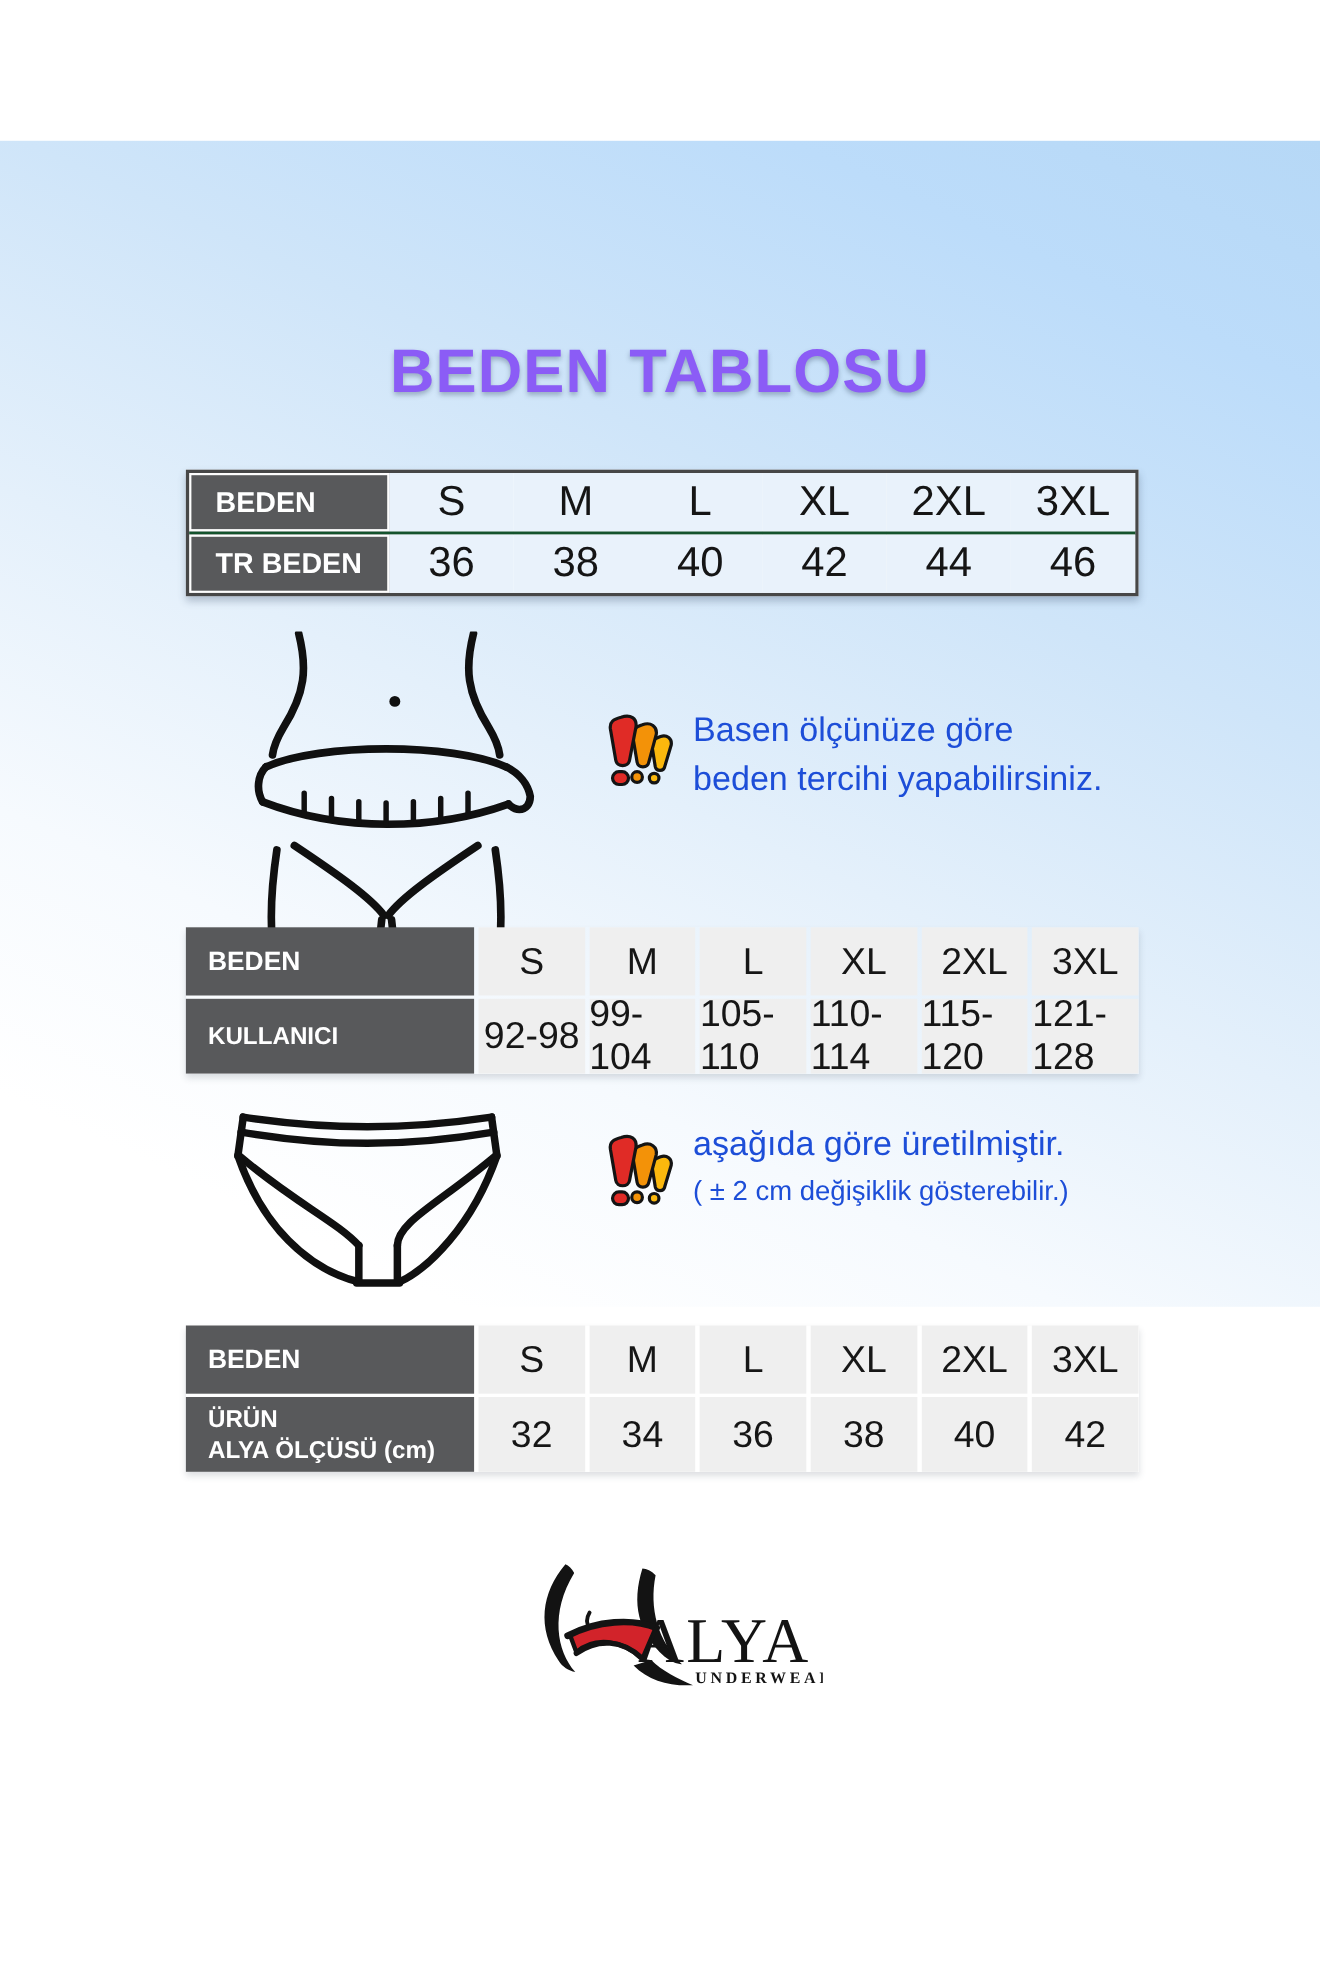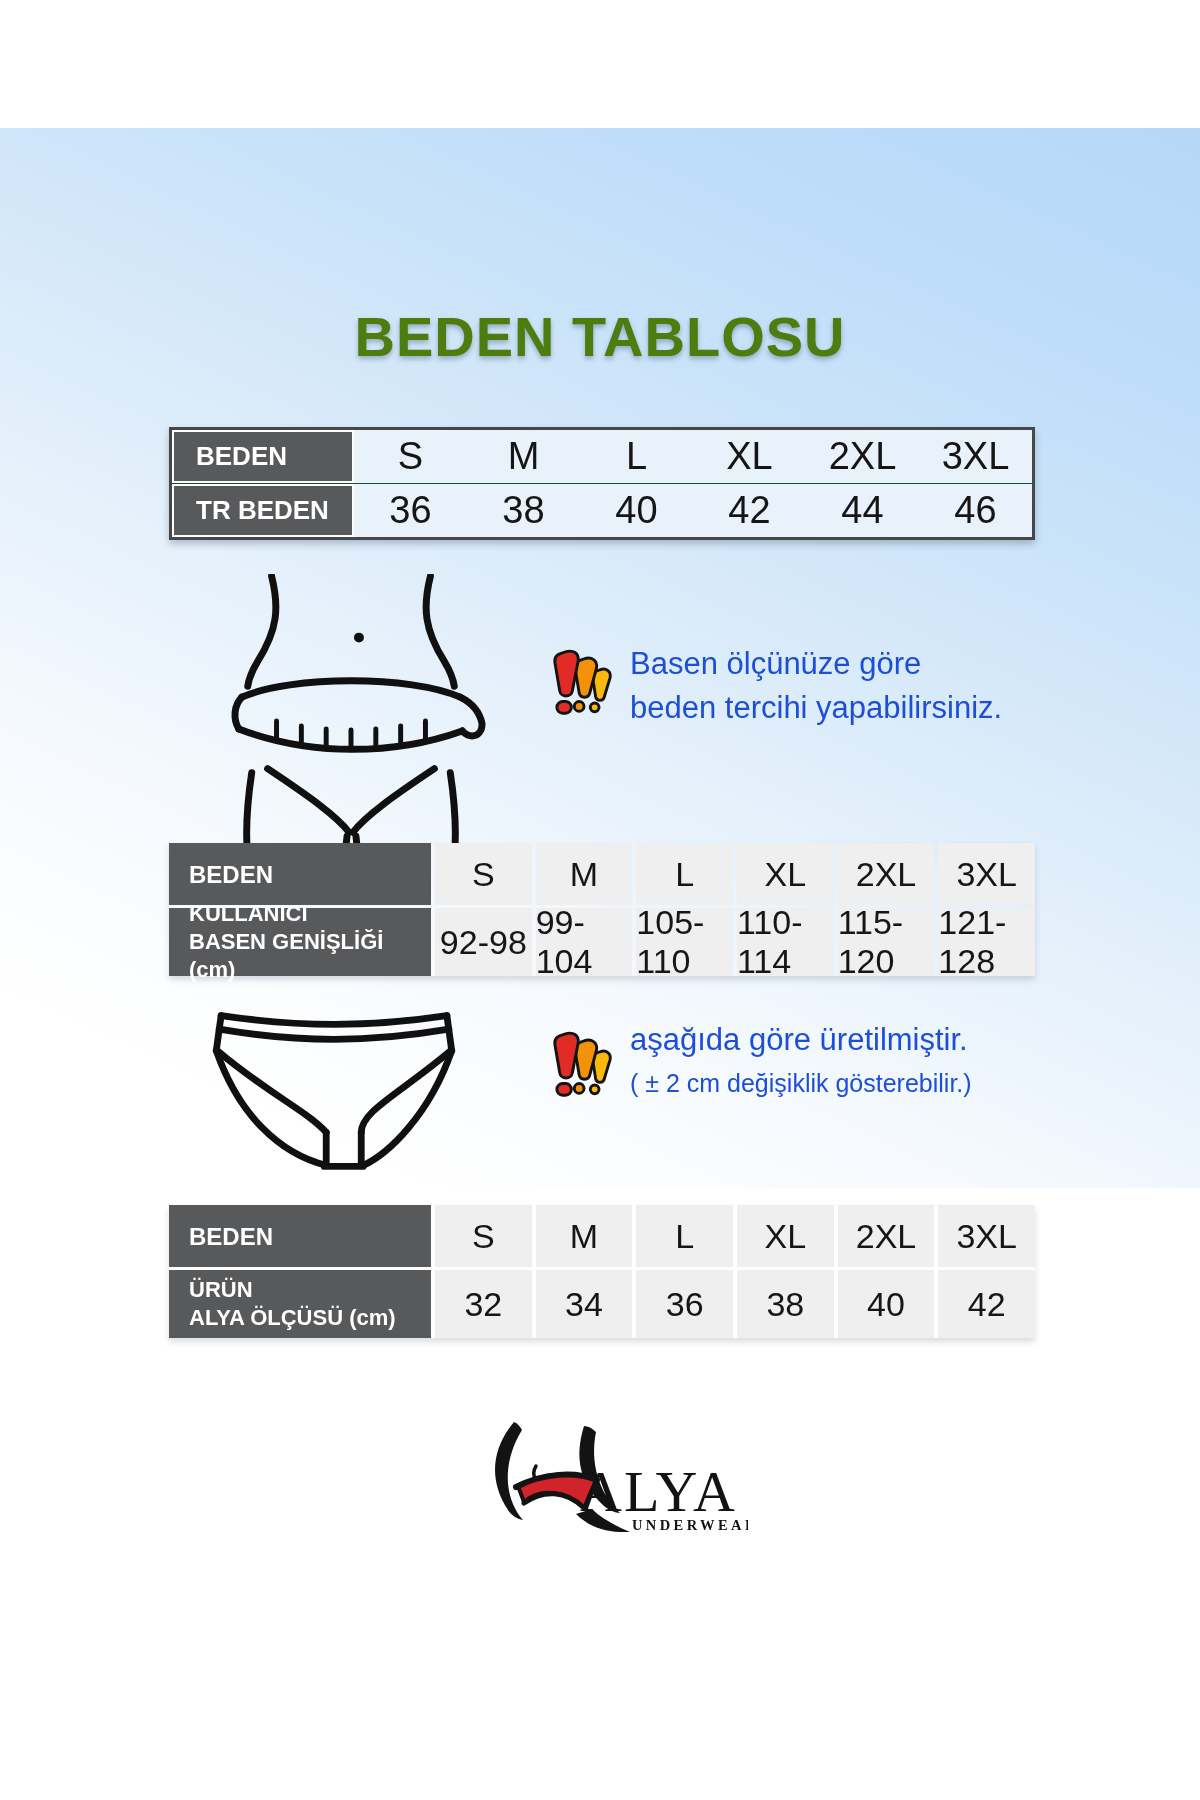--- a/index.html
+++ b/index.html
@@ -1,27 +1,27 @@
 <!DOCTYPE html>
 <html><head>
 <meta charset="utf-8">
 <style>
   html,body{margin:0;padding:0;}
   body{font-family:"Liberation Sans",sans-serif;background:#fff;}
   .page{position:relative;width:1200px;height:1800px;background:#ffffff;overflow:hidden;}
   .bg-gradient{position:absolute;left:0;top:128px;width:1200px;height:1060px;
     background:linear-gradient(205deg,#b6d8f6 0%,#bcdcfa 14%,#cfe5f9 34%,#e4f0fb 54%,#f6fafe 72%,#ffffff 88%);}
   .title{position:absolute;left:0;top:304px;width:1200px;text-align:center;
-    font-size:56px;font-weight:bold;letter-spacing:1px;color:#4d7c0f;
+    font-size:56px;font-weight:bold;letter-spacing:1px;color:#8b5cf6;
     text-shadow:0 3px 5px rgba(40,60,90,.35);}
   
   .t1{position:absolute;left:169px;top:427px;width:866px;border:3px solid #474747;
     box-sizing:border-box;background:#fdfdfd;box-shadow:0 4px 7px rgba(50,70,100,.30);}
   .t1-row{display:grid;grid-template-columns:182px repeat(6,1fr);height:53px;}
-  .t1-row.second{border-top:1px solid #14532d;text-align:right;}
+  .t1-row.second{border-top:3px solid #14532d;text-align:right;}
   .t1 .hcell{background:#58595b;color:#fff;font-weight:bold;font-size:26px;
     display:flex;align-items:center;padding-left:22px;border:2px solid #fdfdfd;box-sizing:border-box;}
   .t1 .dcell{background:#e9f2fb;color:#151515;font-size:38px;
     display:flex;align-items:center;justify-content:center;}
   
   .tg{position:absolute;left:169px;top:0;width:866px;display:grid;
     grid-template-columns:262px repeat(6,1fr);grid-template-rows:62px 68px;
     column-gap:4px;row-gap:3px;box-shadow:0 4px 6px rgba(60,70,90,.18);}
   .tg .hcell{background:#58595b;color:#fff;font-weight:bold;
     display:flex;flex-direction:column;justify-content:center;padding-left:20px;box-sizing:border-box;}
@@ -115,21 +115,20 @@
         <span class="l1">BEDEN</span>
       </div>
     <div class="dcell size">S</div>
     <div class="dcell size">M</div>
     <div class="dcell size">L</div>
     <div class="dcell size">XL</div>
     <div class="dcell size">2XL</div>
     <div class="dcell size">3XL</div>
     <div class="hcell">
       <span class="l2">KULLANICI</span>
-      <span class="l2">BASEN GENİŞLİĞİ (cm)</span>
     </div>
     <div class="dcell val">92-98</div>
     <div class="dcell val">99-104</div>
     <div class="dcell val">105-110</div>
     <div class="dcell val">110-114</div>
     <div class="dcell val">115-120</div>
     <div class="dcell val">121-128</div>
   </div>
 
   <div class="figure" style="left:206px;top:1000px;width:256px;height:180px;">

